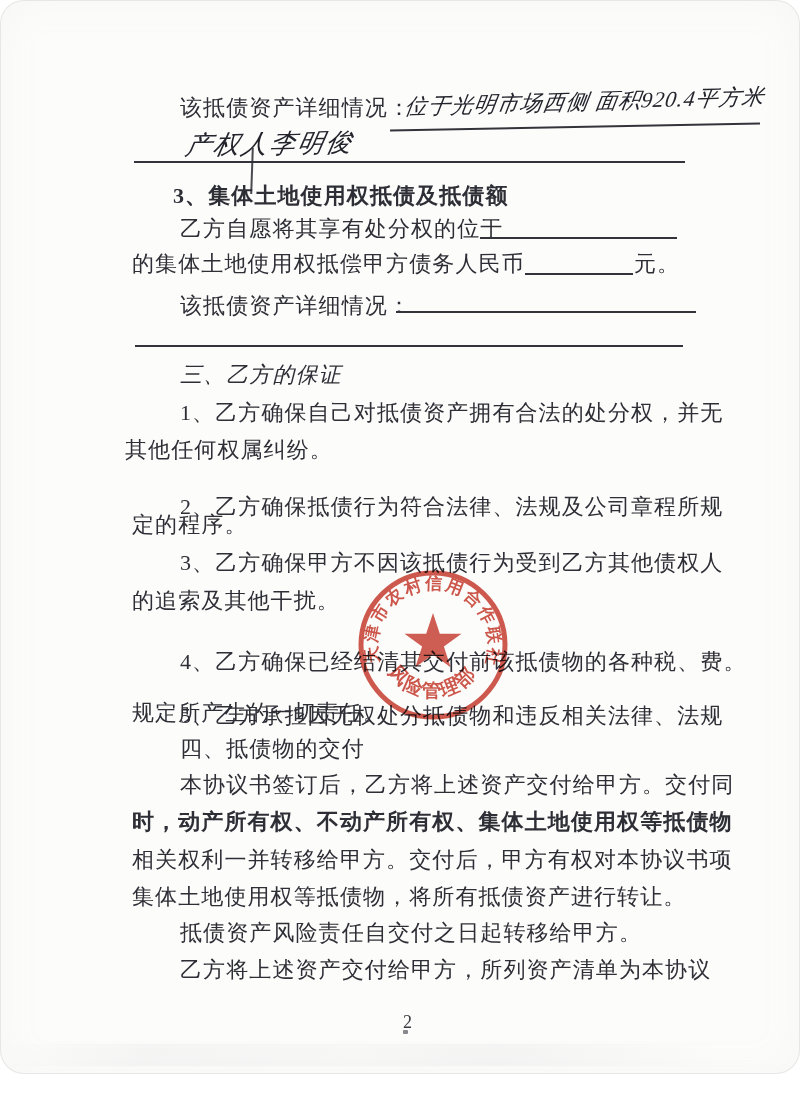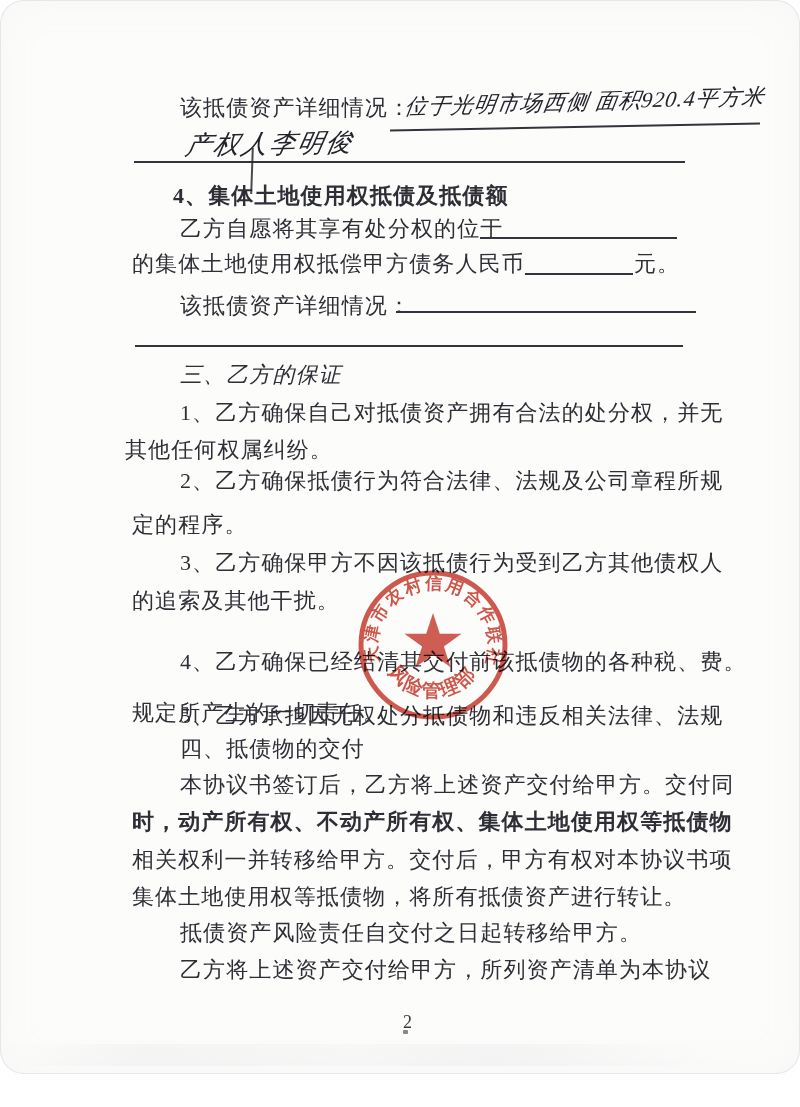--- a/index.html
+++ b/index.html
@@ -57,29 +57,29 @@
   }
   .speck{position:absolute;left:403px;top:1030px;width:5px;height:4px;background:#55555e;opacity:.7;border-radius:1px;}
 </style>
 </head>
 <body>
 
 <div class="page">
 
   <div>
       <div class="tline" style="left: 180px; top: 95px;">该抵债资产详细情况：</div>
-      <div class="tline bold" style="left: 173px; top: 183px;">4、集体土地使用权抵债及抵债额</div>
+      <div class="tline bold" style="left: 173px; top: 183px;">3、集体土地使用权抵债及抵债额</div>
       <div class="tline" style="left: 180px; top: 216px;">乙方自愿将其享有处分权的位于</div>
       <div class="tline" style="left: 132px; top: 251px;">的集体土地使用权抵偿甲方债务人民币</div>
       <div class="tline" style="left: 634px; top: 251px;">元。</div>
       <div class="tline" style="left: 180px; top: 293px;">该抵债资产详细情况：</div>
       <div class="tline" style="left: 180px; top: 362px; font-style: italic;">三、乙方的保证</div>
       <div class="tline" style="left: 180px; top: 400px;">1、乙方确保自己对抵债资产拥有合法的处分权，并无</div>
       <div class="tline" style="left: 125px; top: 437px;">其他任何权属纠纷。</div>
-      <div class="tline" style="left: 180px; top: 468px;">2、乙方确保抵债行为符合法律、法规及公司章程所规</div>
+      <div class="tline" style="left: 180px; top: 494px;">2、乙方确保抵债行为符合法律、法规及公司章程所规</div>
       <div class="tline" style="left: 132px; top: 512px;">定的程序。</div>
       <div class="tline" style="left: 180px; top: 550px;">3、乙方确保甲方不因该抵债行为受到乙方其他债权人</div>
       <div class="tline" style="left: 132px; top: 588px;">的追索及其他干扰。</div>
       <div class="tline" style="left: 180px; top: 649px;">4、乙方确保已经结清其交付前该抵债物的各种税、费。</div>
       <div class="tline" style="left: 180px; top: 663px; margin-top: 40px;">5、乙方承担因无权处分抵债物和违反相关法律、法规</div>
       <div class="tline" style="left: 132px; top: 700px;">规定所产生的一切责任。</div>
       <div class="tline" style="left: 180px; top: 736px;">四、抵债物的交付</div>
       <div class="tline" style="left: 180px; top: 772px;">本协议书签订后，乙方将上述资产交付给甲方。交付同</div>
       <div class="tline" style="left: 132px; top: 809px; font-weight: bold;">时，动产所有权、不动产所有权、集体土地使用权等抵债物</div>
       <div class="tline" style="left: 132px; top: 847px;">相关权利一并转移给甲方。交付后，甲方有权对本协议书项</div>

